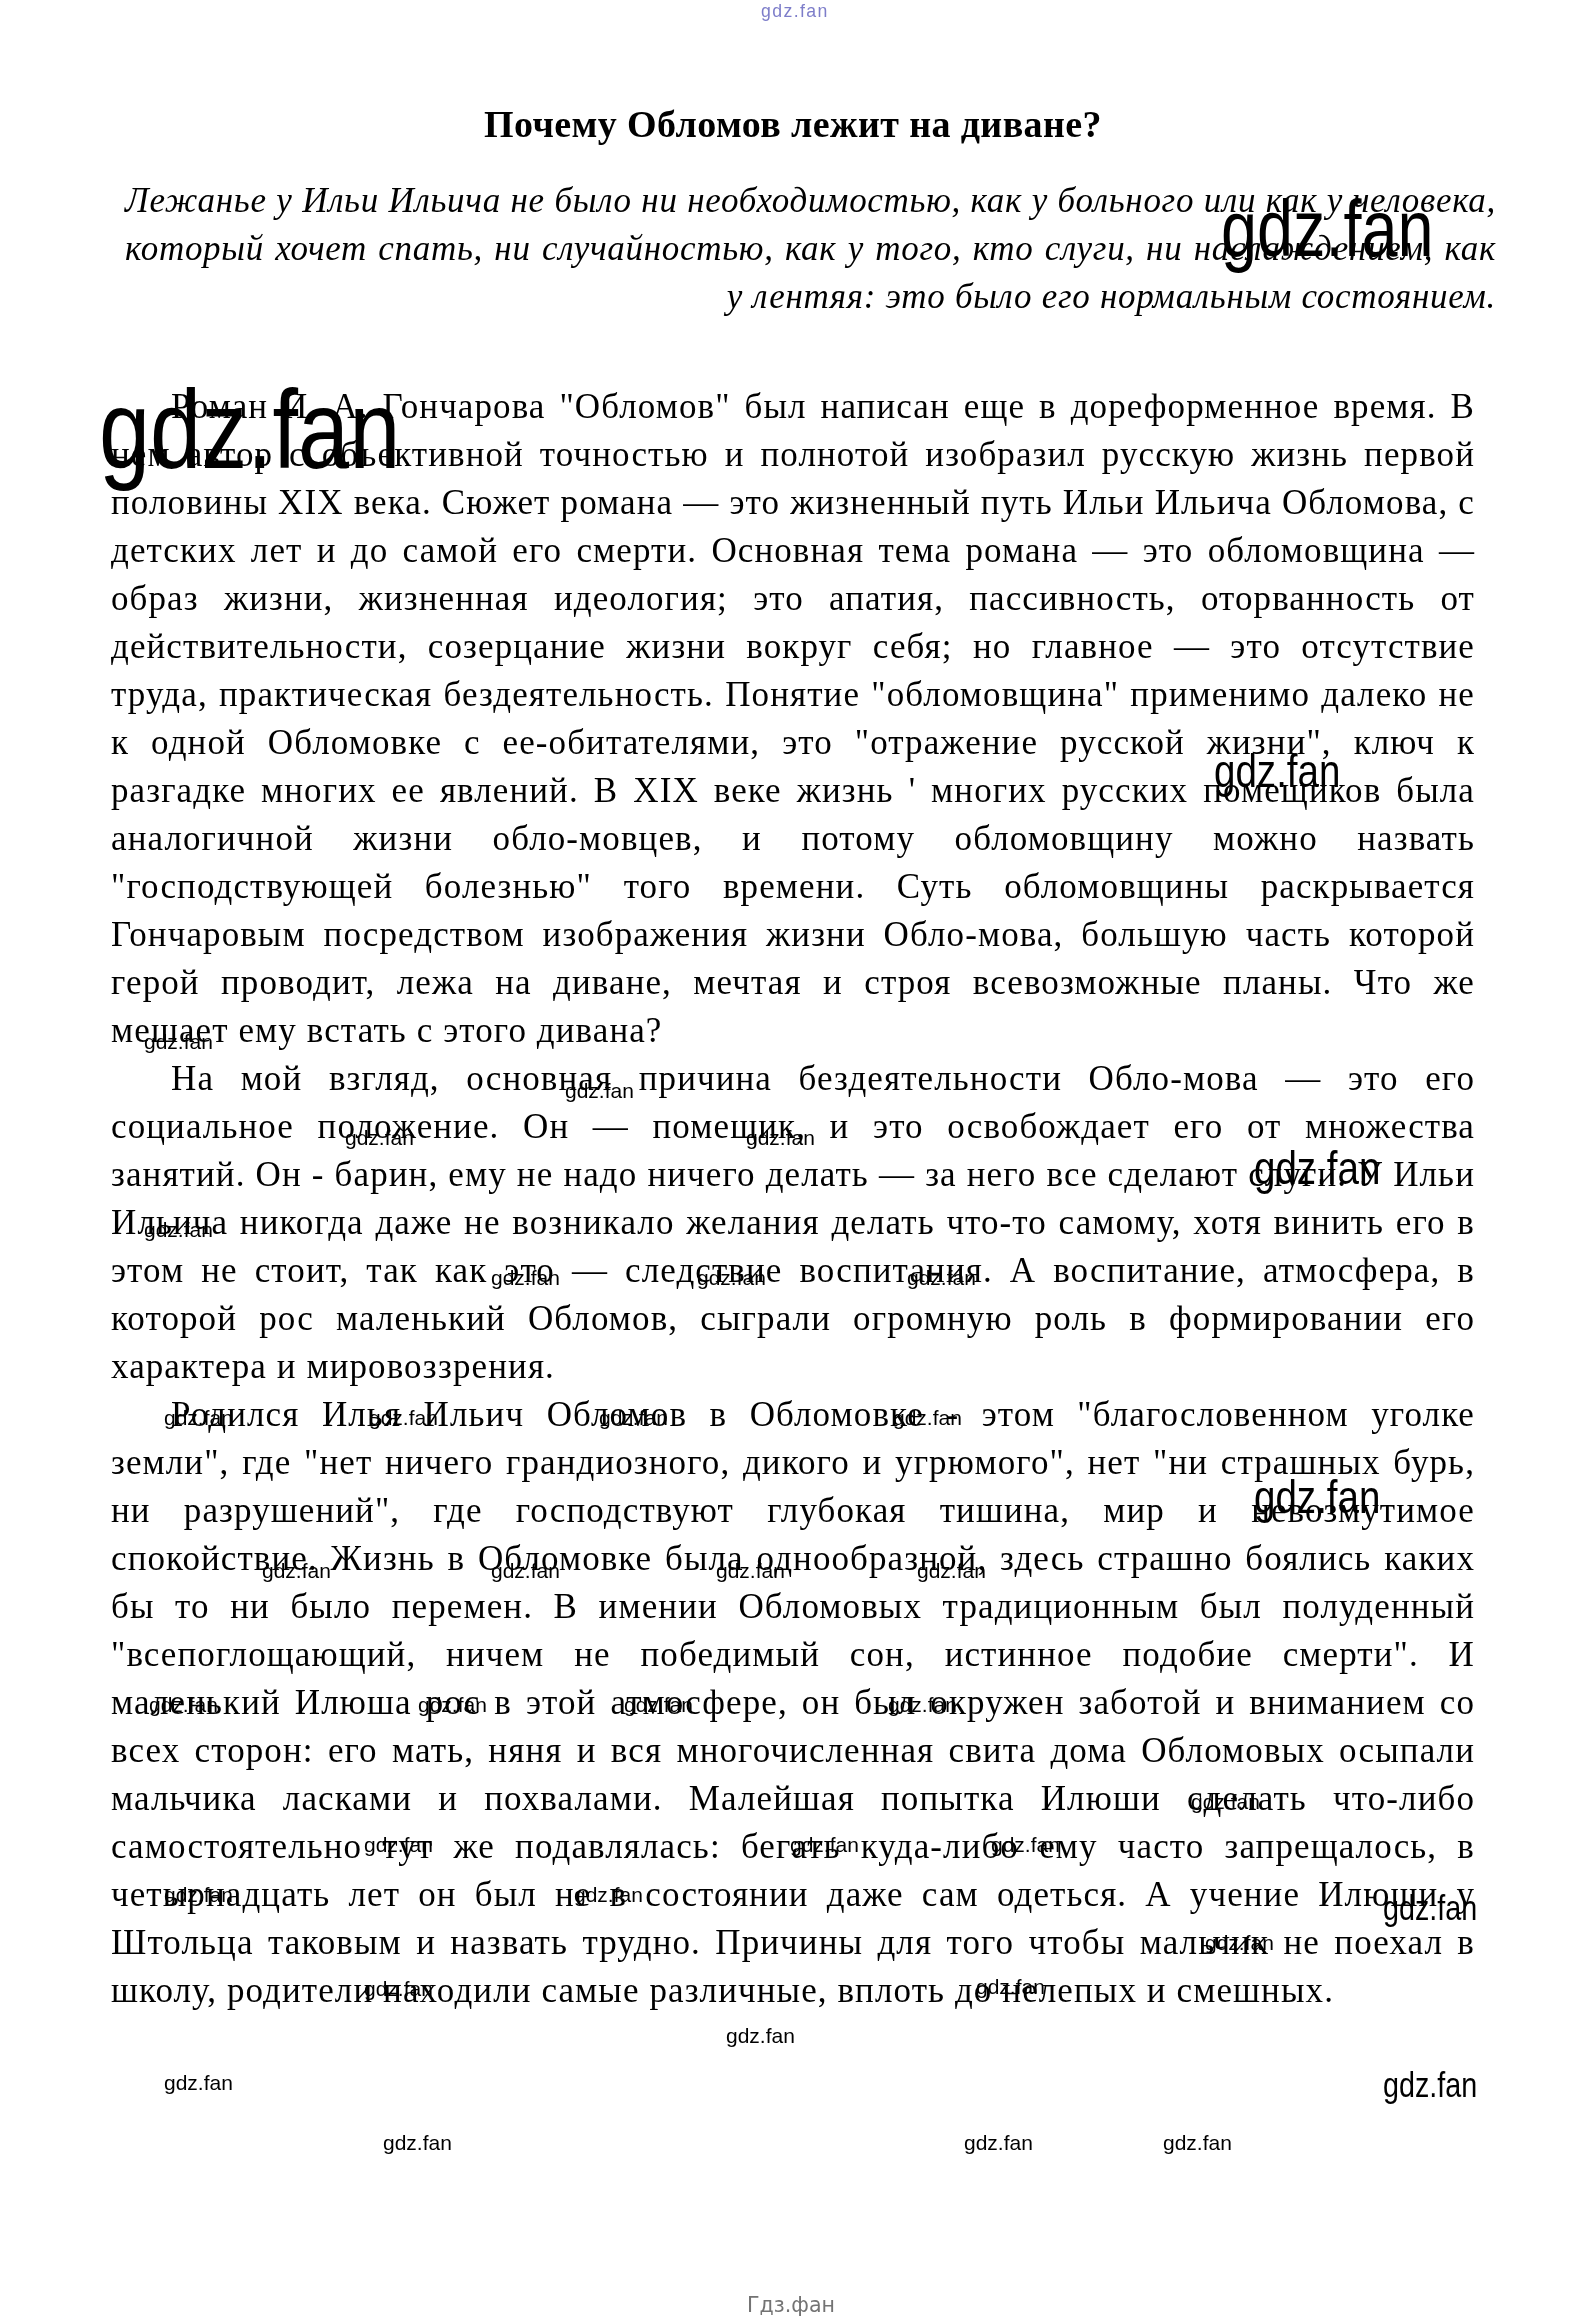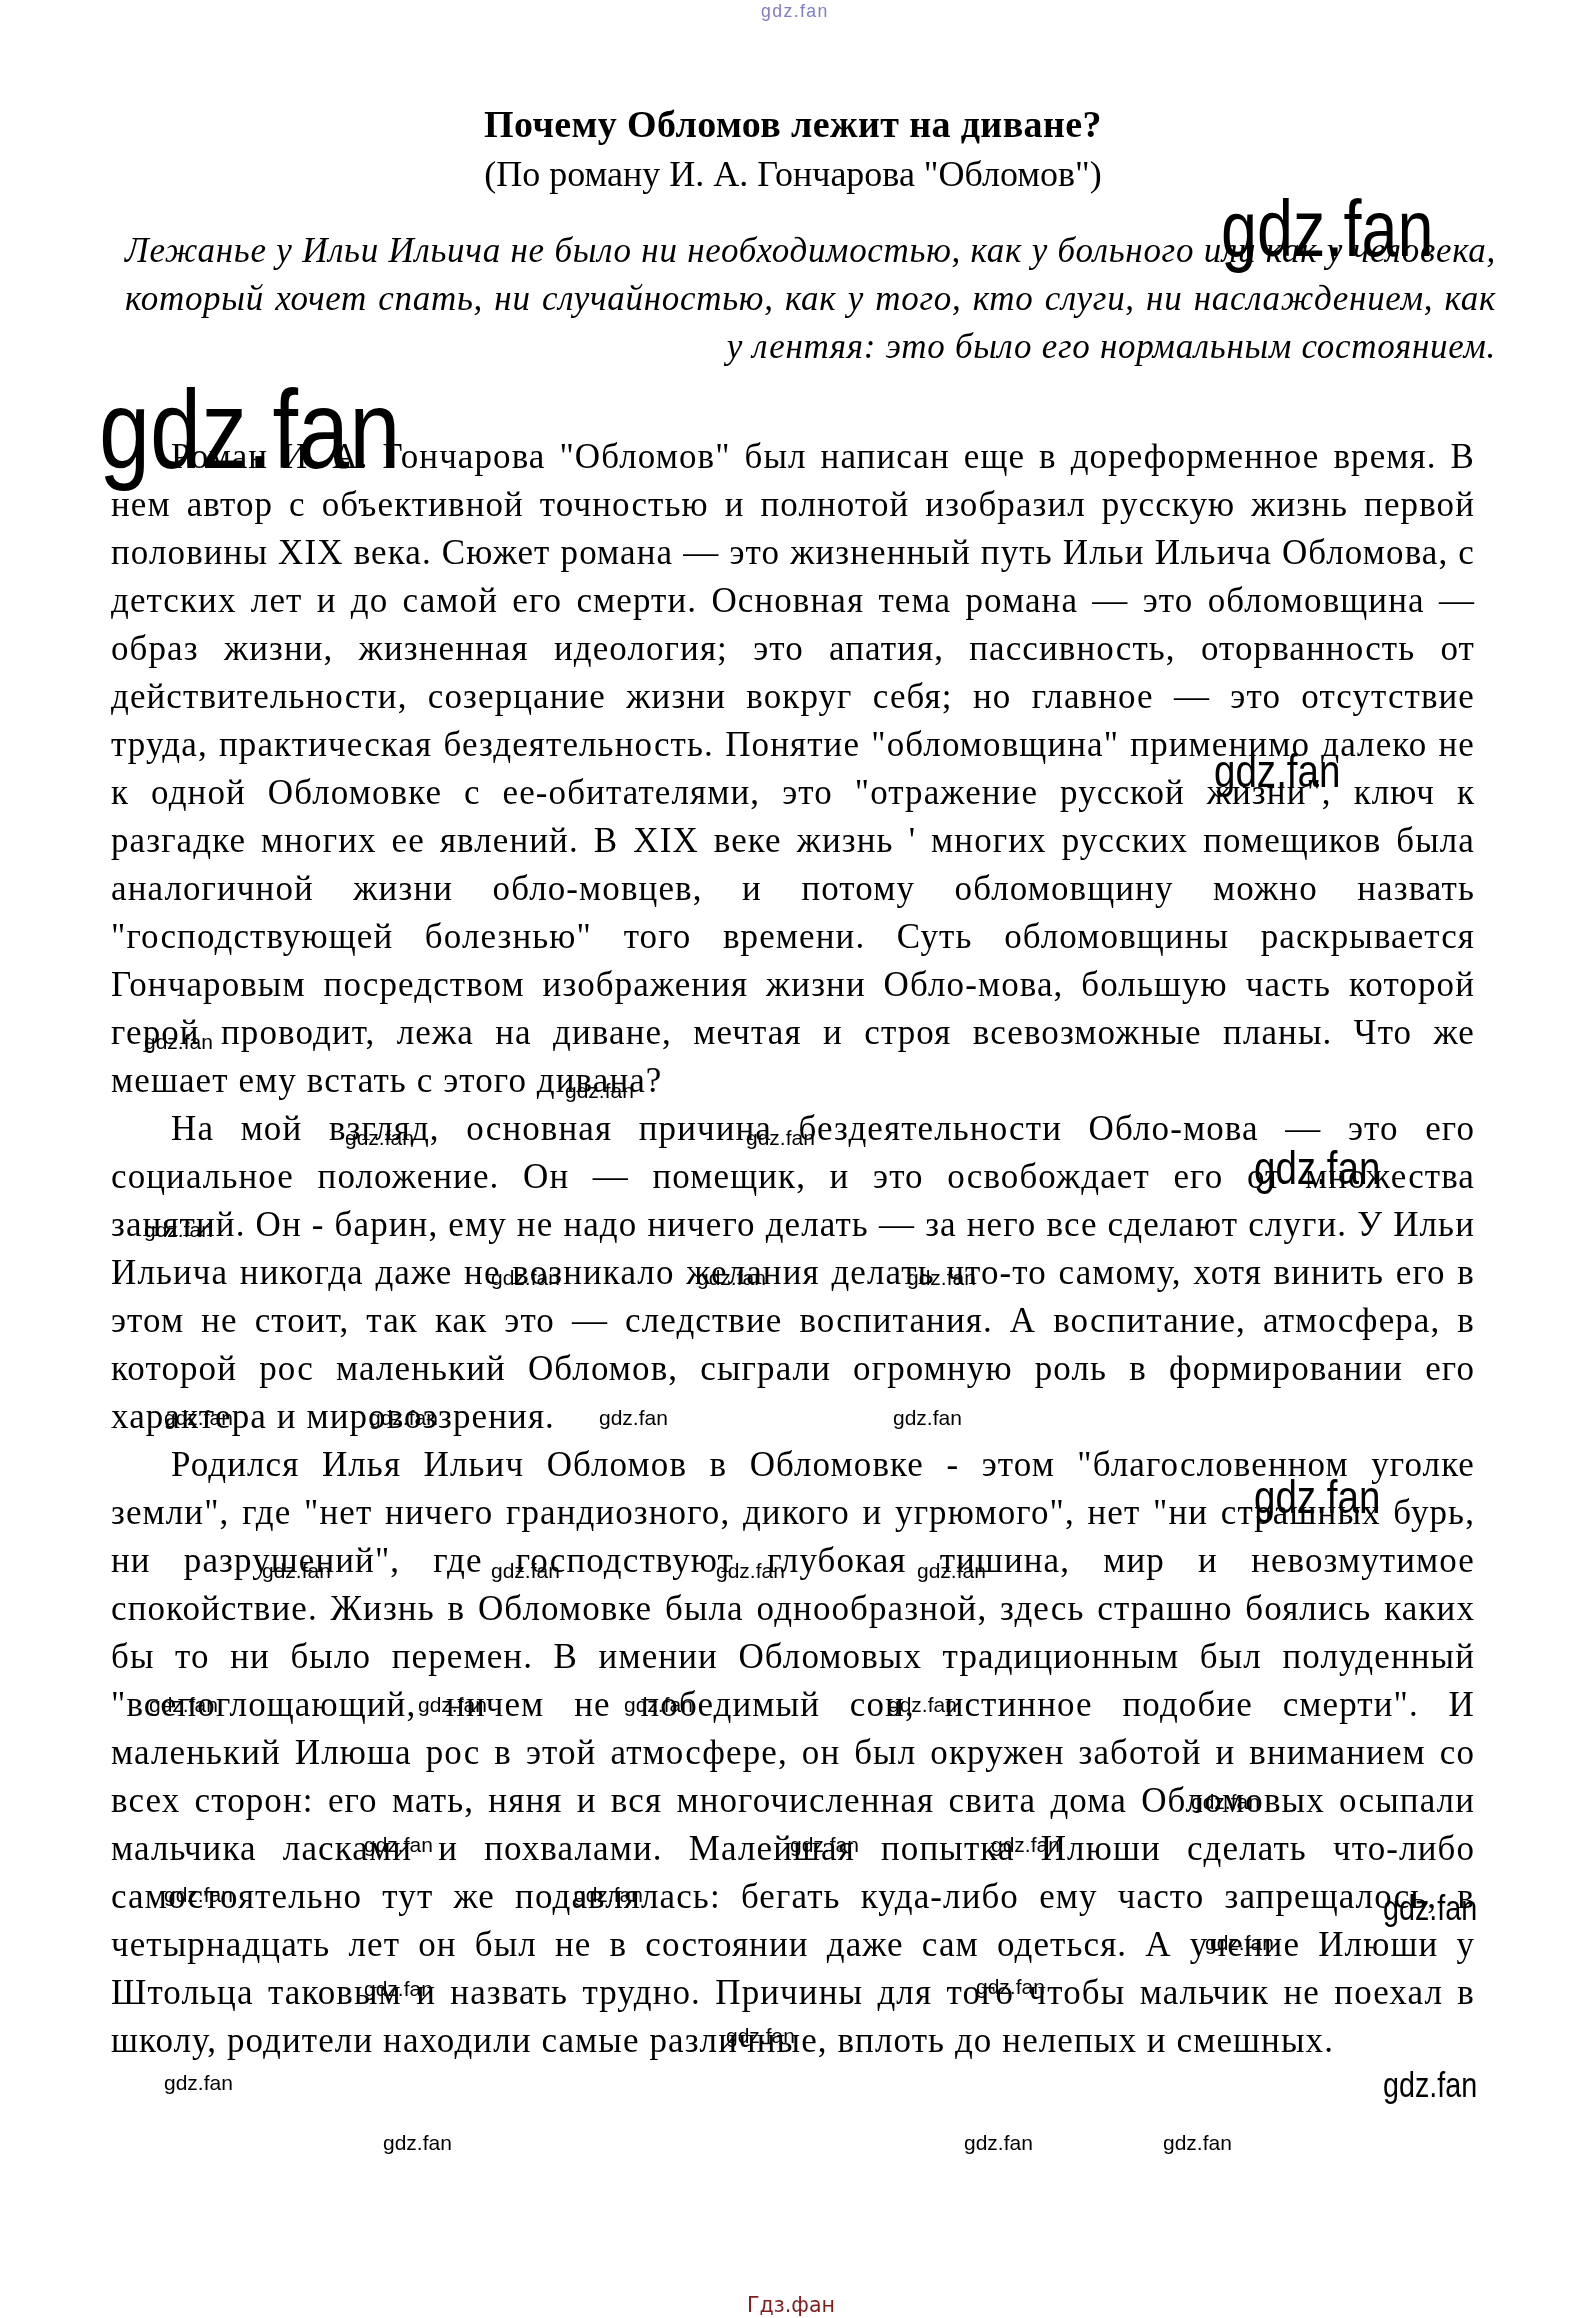--- a/index.html
+++ b/index.html
@@ -77,30 +77,29 @@
     opacity: 0.9;
   }
   .footer-brand {
     position: absolute;
     top: 2293px;
     left: 0;
     width: 100%;
     text-align: center;
     font-family: "DejaVu Sans", sans-serif;
     font-size: 20.6px;
-    color: #7f1d1d;
+    color: #737373;
   }
 </style>
 </head>
 <body>
 
 <div class="page">
   <div class="doc">
     <h1 class="title">Почему Обломов лежит на диване?</h1>
-    <div class="subtitle">(По роману И. А. Гончарова "Обломов")</div>
     <div class="epigraph-block">
       <div class="epigraph">Лежанье у Ильи Ильича не было ни необходимостью, как у больного или как у человека, который хочет спать, ни случайностью, как у того, кто слуги, ни наслаждением, как у лентяя: это было его нормальным состоянием.</div>
     </div>
     <div class="body">
       <p class="para">Роман И. А. Гончарова "Обломов" был написан еще в дореформенное время. В нем автор с объективной точностью и полнотой изобразил русскую жизнь первой половины XIX века. Сюжет романа — это жизненный путь Ильи Ильича Обломова, с детских лет и до самой его смерти. Основная тема романа — это обломовщина — образ жизни, жизненная идеология; это апатия, пассивность, оторванность от действительности, созерцание жизни вокруг себя; но главное — это отсутствие труда, практическая бездеятельность. Понятие "обломовщина" применимо далеко не к одной Обломовке с ее-обитателями, это "отражение русской жизни", ключ к разгадке многих ее явлений. В XIX веке жизнь ' многих русских помещиков была аналогичной жизни обло-мовцев, и потому обломовщину можно назвать "господствующей болезнью" того времени. Суть обломовщины раскрывается Гончаровым посредством изображения жизни Обло-мова, большую часть которой герой проводит, лежа на диване, мечтая и строя всевозможные планы. Что же мешает ему встать с этого дивана?</p>
       <p class="para">На мой взгляд, основная причина бездеятельности Обло-мова — это его социальное положение. Он — помещик, и это освобождает его от множества занятий. Он - барин, ему не надо ничего делать — за него все сделают слуги. У Ильи Ильича никогда даже не возникало желания делать что-то самому, хотя винить его в этом не стоит, так как это — следствие воспитания. А воспитание, атмосфера, в которой рос маленький Обломов, сыграли огромную роль в формировании его характера и мировоззрения.</p>
       <p class="para">Родился Илья Ильич Обломов в Обломовке - этом "благословенном уголке земли", где "нет ничего грандиозного, дикого и угрюмого", нет "ни страшных бурь, ни разрушений", где господствуют глубокая тишина, мир и невозмутимое спокойствие. Жизнь в Обломовке была однообразной, здесь страшно боялись каких бы то ни было перемен. В имении Обломовых традиционным был полуденный "всепоглощающий, ничем не победимый сон, истинное подобие смерти". И маленький Илюша рос в этой атмосфере, он был окружен заботой и вниманием со всех сторон: его мать, няня и вся многочисленная свита дома Обломовых осыпали мальчика ласками и похвалами. Малейшая попытка Илюши сделать что-либо самостоятельно тут же подавлялась: бегать куда-либо ему часто запрещалось, в четырнадцать лет он был не в состоянии даже сам одеться. А учение Илюши у Штольца таковым и назвать трудно. Причины для того чтобы мальчик не поехал в школу, родители находили самые различные, вплоть до нелепых и смешных.</p>
     </div>
   </div>
 

